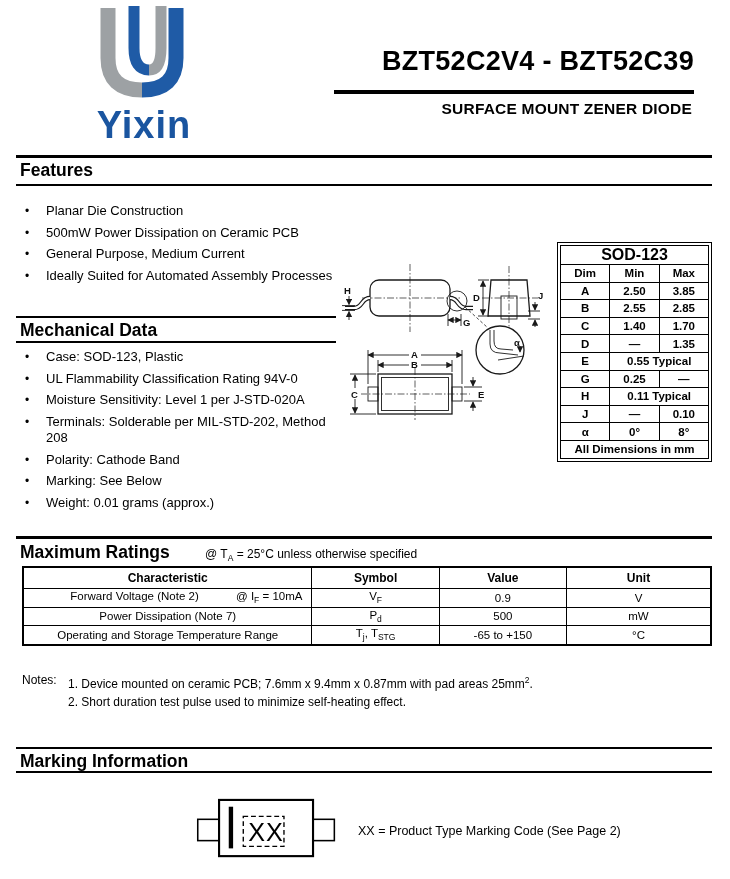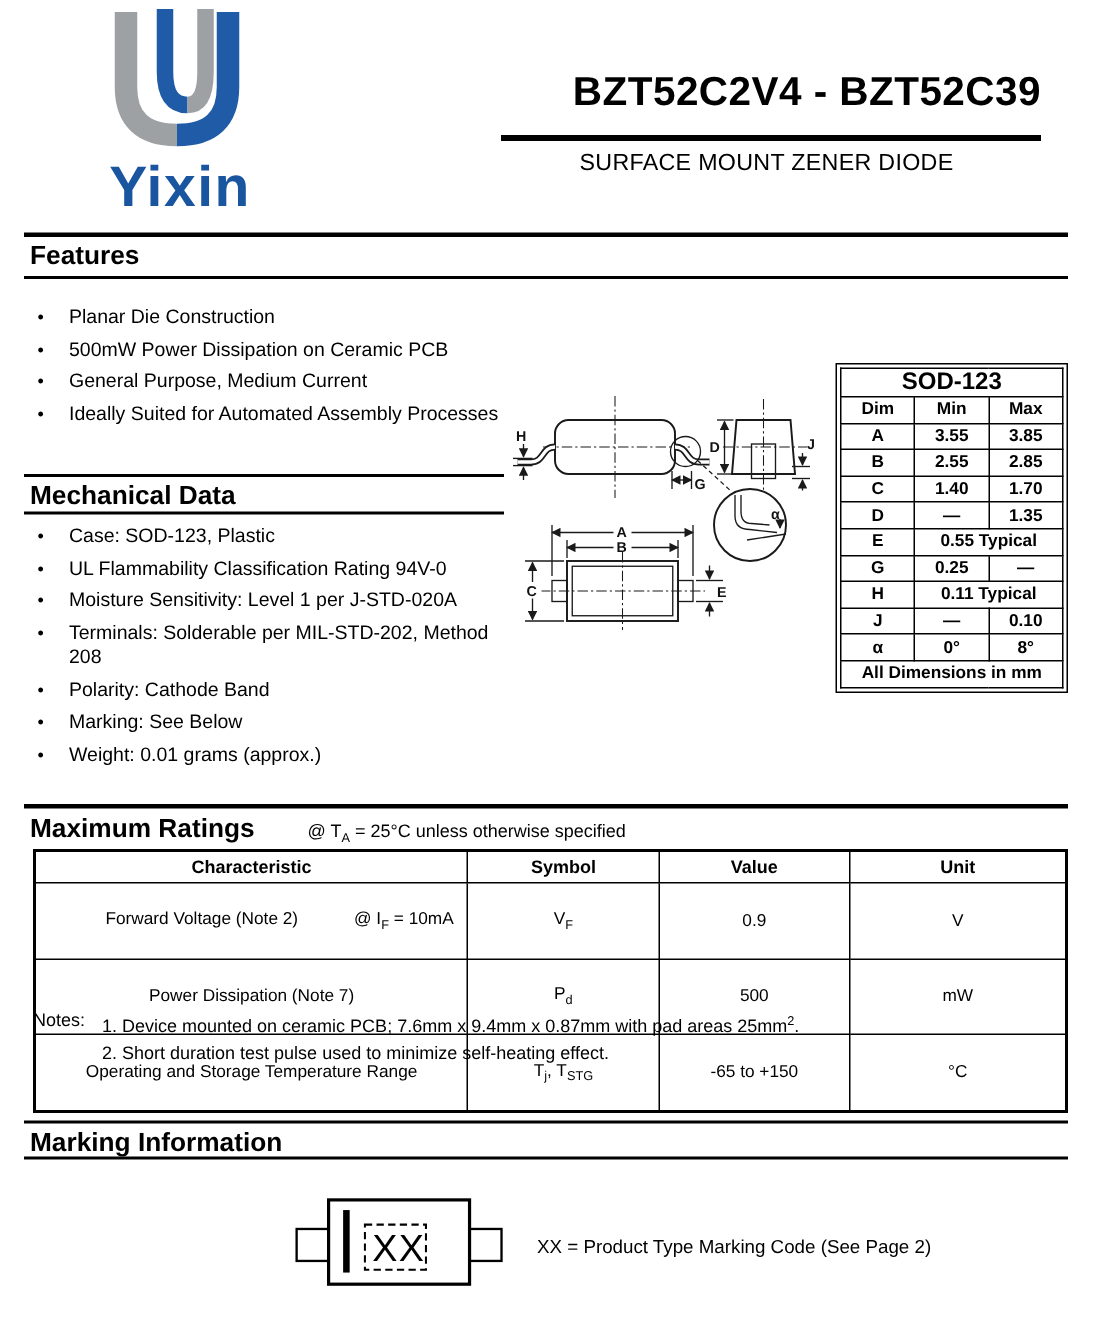--- a/index.html
+++ b/index.html
@@ -3,25 +3,25 @@
 <meta charset="utf-8">
 <style>
   html,body{margin:0;padding:0;background:#fff}
   .page{position:relative;width:730px;height:879px;background:#fff;overflow:hidden;
         font-family:"Liberation Sans",sans-serif;color:#000}
   .rule{position:absolute;background:#000}
 
   
   .doc-title{position:absolute;left:318px;top:46px;width:376px;text-align:right;
              font-size:27px;font-weight:bold;letter-spacing:.3px;white-space:nowrap}
-  .doc-subtitle{position:absolute;left:330px;top:100px;width:362px;text-align:center;
-                font-size:15.5px;font-weight:normal;letter-spacing:.2px}
-
-  
-  .logo{position:absolute;left:40px;top:6px;width:160px;text-align:center}
+  .doc-subtitle{position:absolute;left:330px;top:100px;width:362px;text-align:right;
+                font-size:15.5px;font-weight:bold;letter-spacing:.2px}
+
+  
+  .logo{position:absolute;left:64px;top:6px;width:160px;text-align:center}
   .logo svg{display:block;margin:0 auto}
   .logo .brand{display:block;margin-top:6px;font-size:38px;font-weight:bold;
                letter-spacing:1px;color:var(--logo-text,#1a55a0)}
   .u-big-l{stroke:var(--logo-gray,#9da1a4)} .u-big-r{stroke:var(--logo-blue,#1f5ba6)}
   .u-sm-l{stroke:var(--logo-blue,#1f5ba6)}  .u-sm-r{stroke:var(--logo-gray,#9da1a4)}
 
   .sec-h{position:absolute;font-size:17.5px;font-weight:bold}
 
   
   ul.blist{list-style:none;margin:0;padding:0;font-size:13px;position:absolute}
@@ -35,21 +35,21 @@
   .dim-box table{border-collapse:collapse;width:100%;border:1.2px solid #000;
                  font-size:11.5px;font-weight:bold;text-align:center;table-layout:fixed}
   .dim-box td,.dim-box th{border:1px solid #000;height:16.6px;padding:0 2px}
   .dim-box .t-title td{font-size:16px;height:18px}
 
   
   .ratings-wrap{position:absolute;left:22px;top:566px;width:690px}
   table.ratings{border-collapse:collapse;width:100%;font-size:11.5px;text-align:center;
                 border:2.5px solid #000;table-layout:fixed}
   .ratings th{border:1.2px solid #000;font-size:12px;height:20px;padding:0}
-  .ratings td{border:1.2px solid #000;height:17.6px;padding:16px 3px}
+  .ratings td{border:1.2px solid #000;height:17.6px;padding:0 3px}
   .ratings td.c-char{text-align:center;padding:0 9px}
   .ratings .cond{float:right}
   sub{font-size:8.5px} sup{font-size:8.5px}
 
   .ratings-cond{position:absolute;left:205px;top:547px;font-size:12px}
 
   .notes{position:absolute;left:22px;top:672px;display:flex;font-size:12px;line-height:17.5px}
   .notes .nlabel{width:46px}
   .notes .nitems div{white-space:nowrap}
 
@@ -235,21 +235,21 @@
         </tr>
         <tr>
           <td style="width:58px">Dim</td>
           <td style="width:50px">Min</td>
           <td style="width:47px">Max</td>
         </tr>
       </thead>
       <tbody>
           <tr>
             <td>A</td>
-            <td>3.55</td>
+            <td>2.50</td>
             <td>3.85</td>
           </tr>
           <tr>
             <td>B</td>
             <td>2.55</td>
             <td>2.85</td>
           </tr>
           <tr>
             <td>C</td>
             <td>1.40</td>

